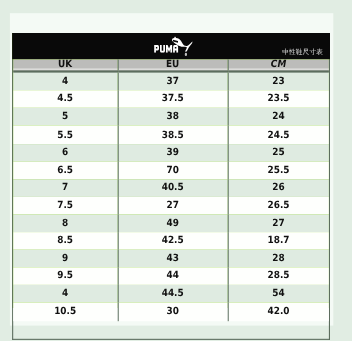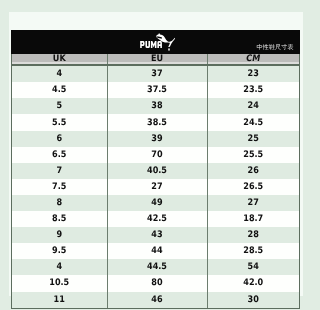--- a/index.html
+++ b/index.html
@@ -146,26 +146,21 @@
               <td>44</td>
               <td>28.5</td>
             </tr>
             <tr class="alt">
               <td>4</td>
               <td>44.5</td>
               <td>54</td>
             </tr>
             <tr class="reg">
               <td>10.5</td>
-              <td>80</td>
+              <td>30</td>
               <td>42.0</td>
-            </tr>
-            <tr class="alt">
-              <td>11</td>
-              <td>46</td>
-              <td>30</td>
             </tr>
           </tbody>
     </table>
     </div>
 
   </div>
 </div>
 
 </body></html>

